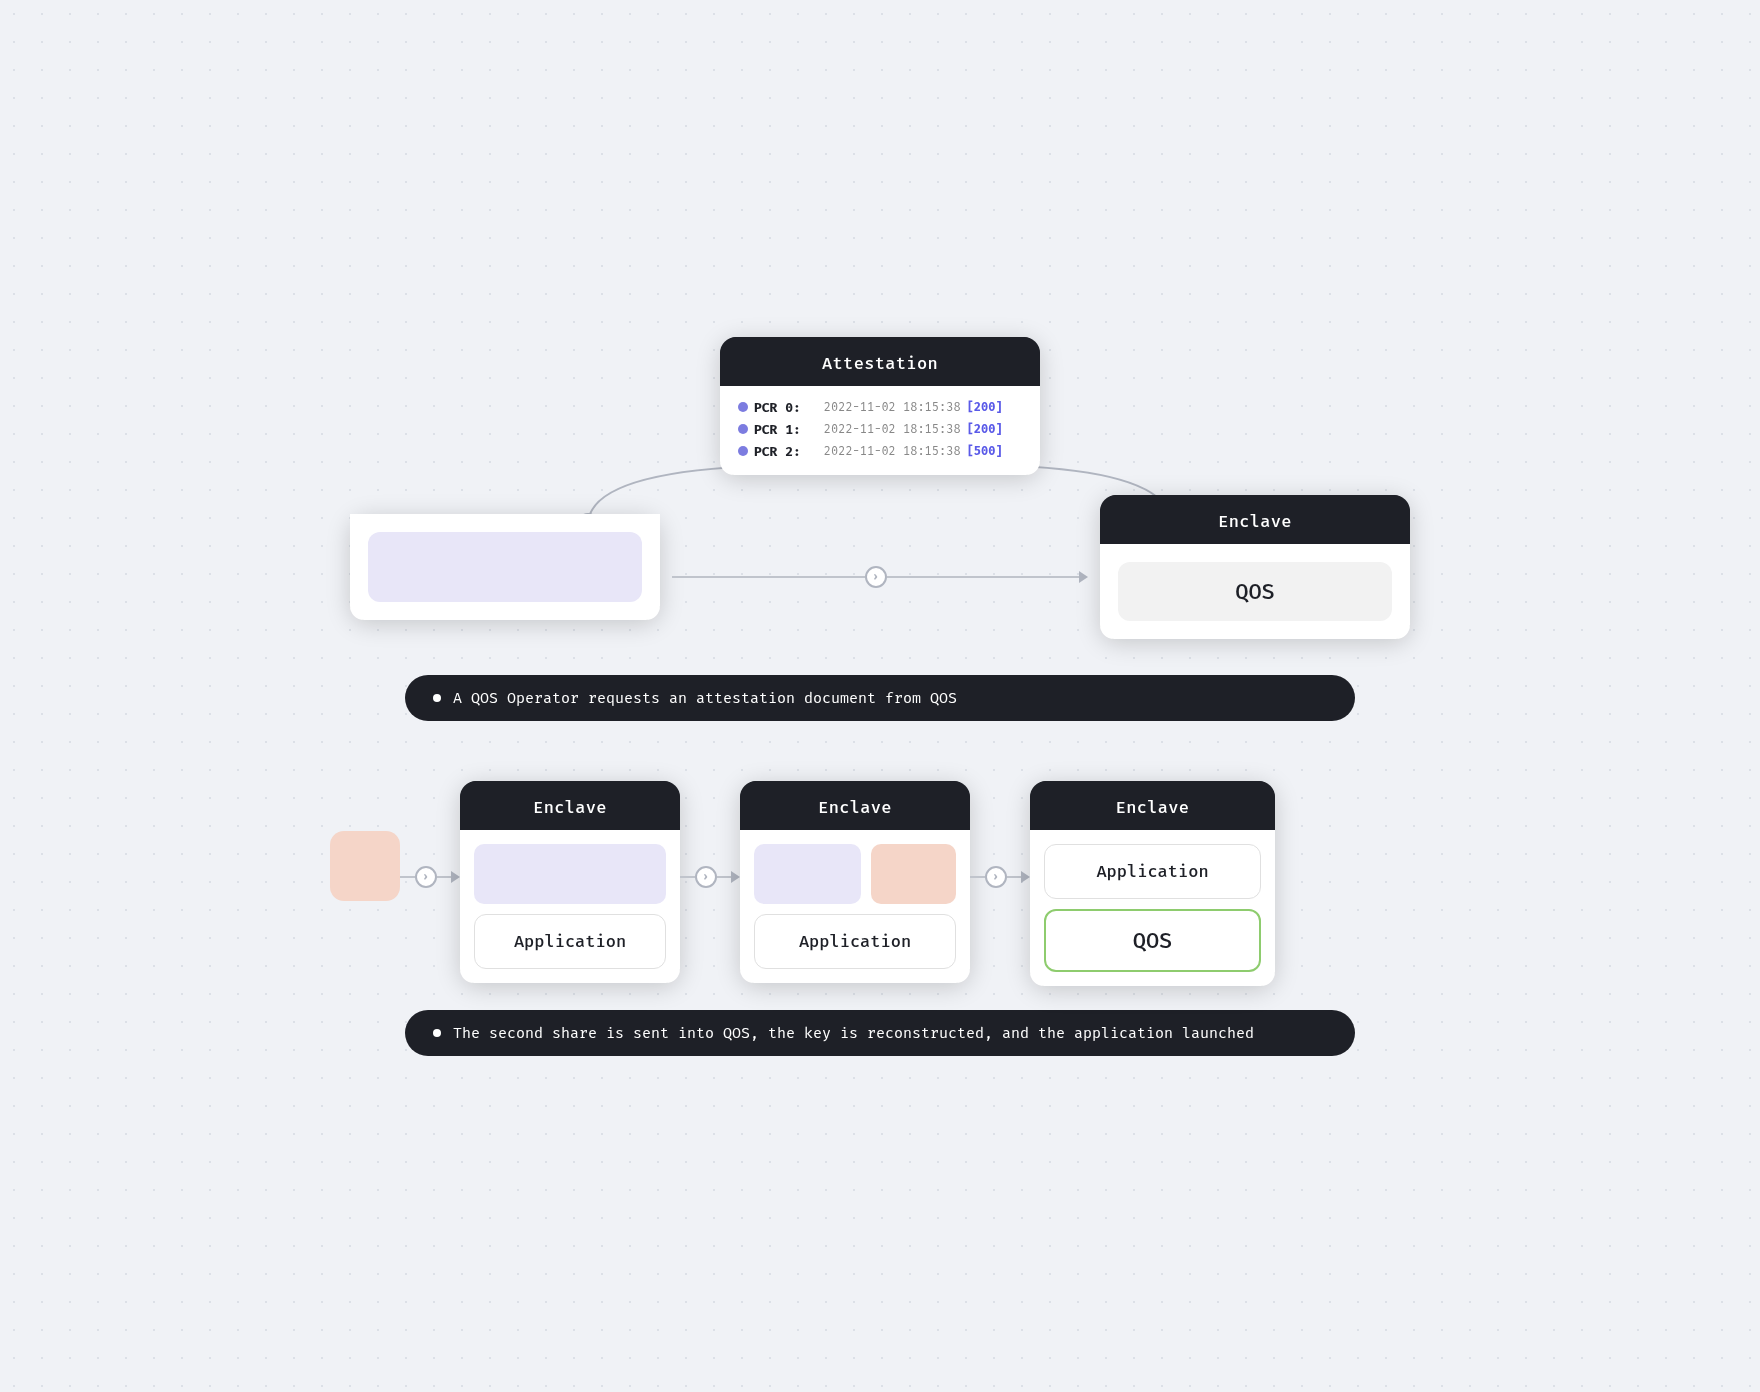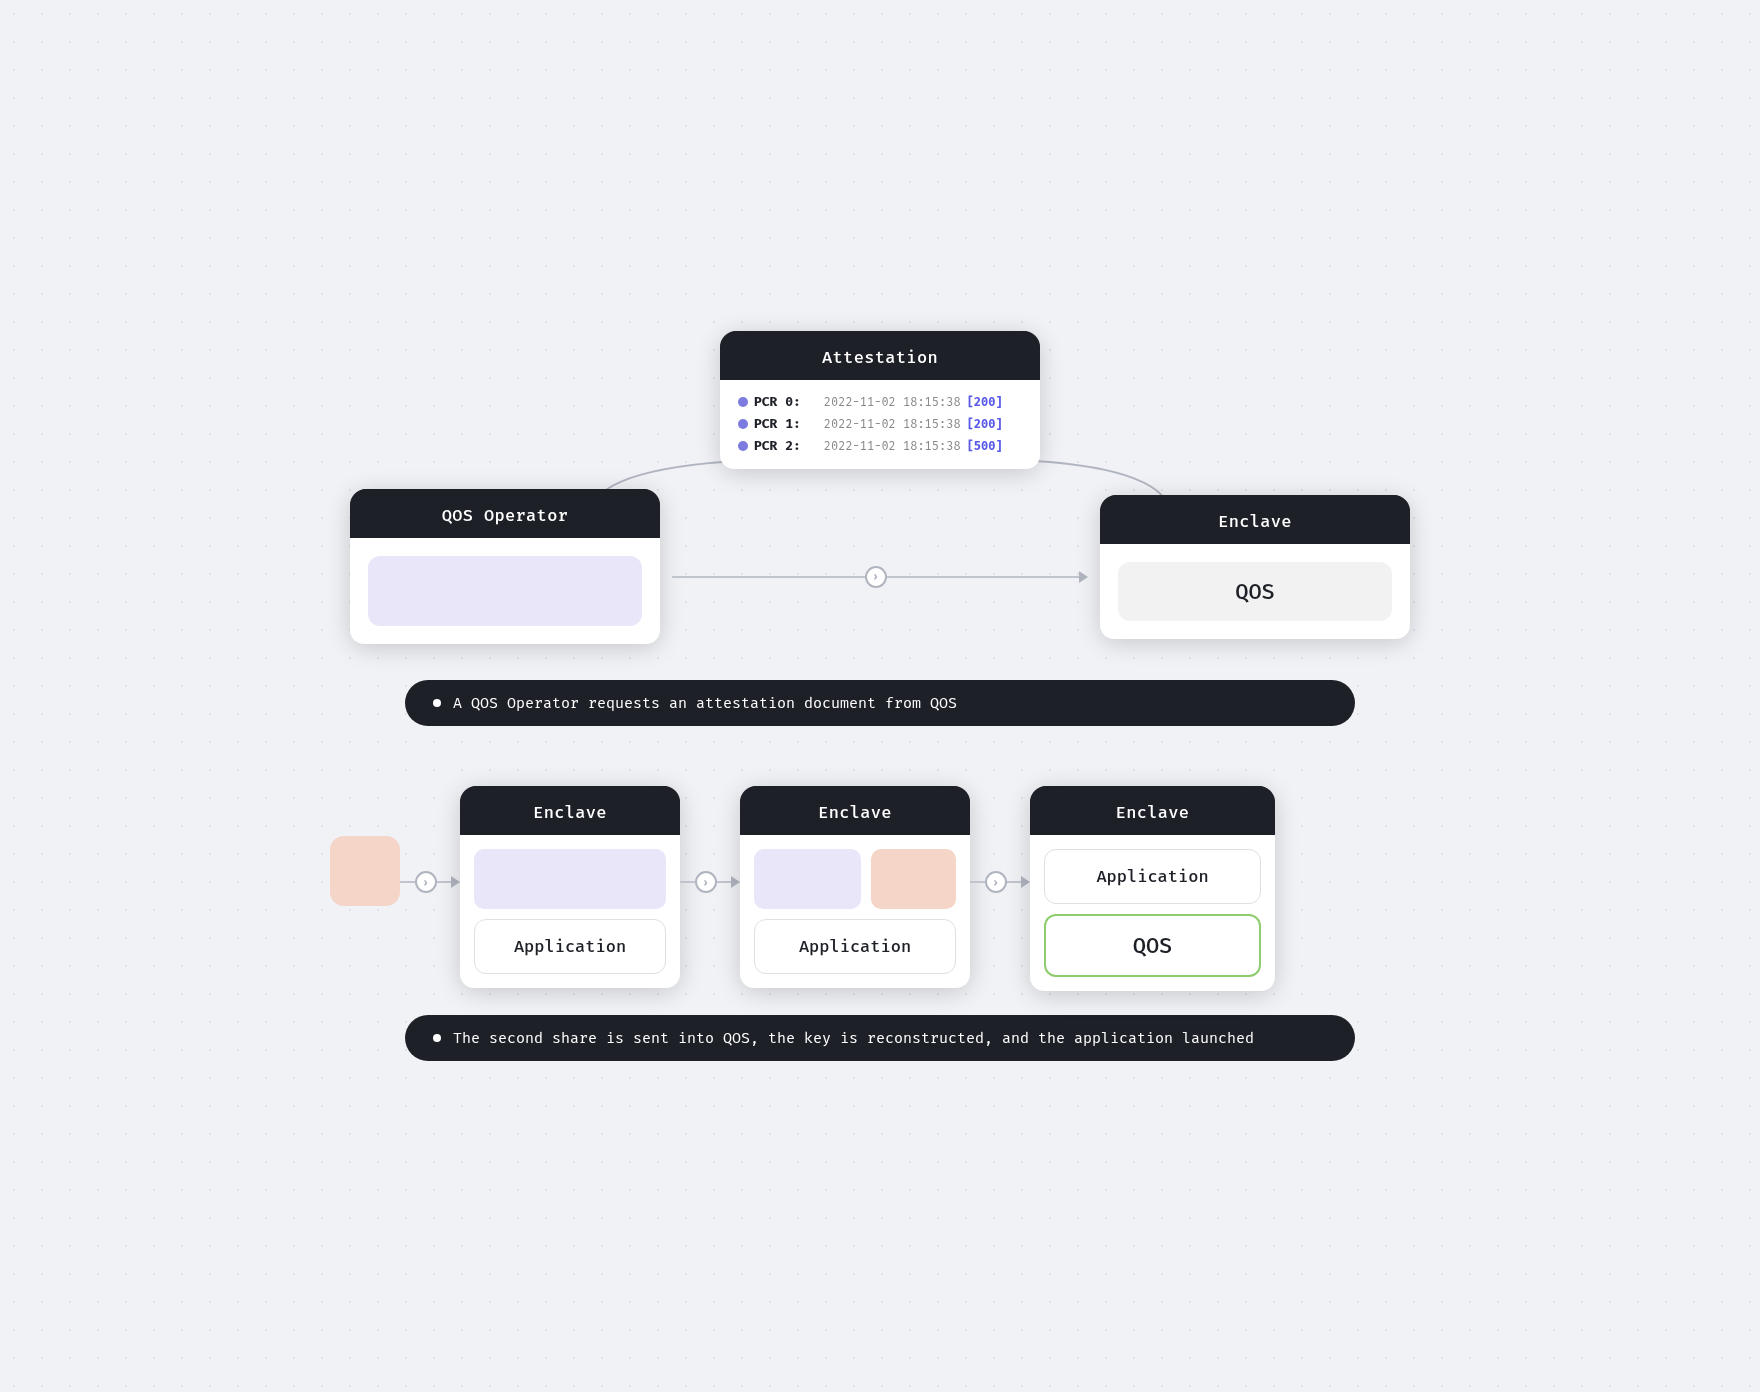--- a/index.html
+++ b/index.html
@@ -341,23 +341,20 @@
           <marker id="arrowhead2" markerWidth="8" markerHeight="8" refX="2" refY="3" orient="auto">
             <path d="M8,0 L8,6 L0,3 z" fill="#b0b5c0"></path>
           </marker>
         </defs>
       </svg>
     </div>
 
     <div style="display:flex; align-items:center; justify-content:space-between; width:100%; padding: 0 20px; margin-top: 20px; position:relative; z-index:2;">
 
       <div class="qos-operator-card">
-        <div class="card-header">
-          <span class="card-header-title">QOS Operator</span>
-        </div>
         <div class="qos-operator-body">
           <div class="purple-block"></div>
         </div>
       </div>
 
       <div style="flex:1; display:flex; align-items:center; margin: 0 12px; margin-top:20px;">
         <div class="h-line"></div>
         <div class="arrow-circle">›</div>
         <div class="h-line"></div>
         <div class="arrow-head"></div>

